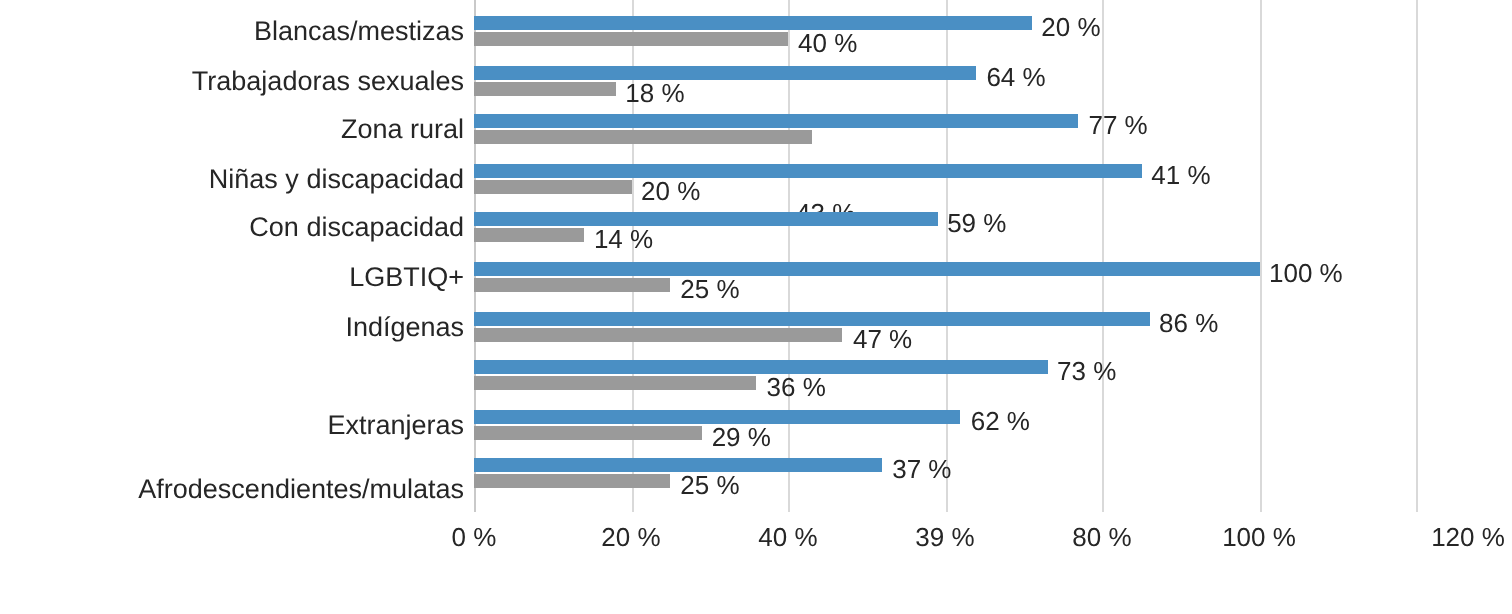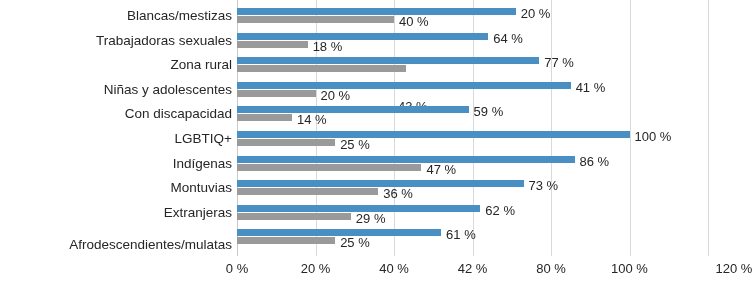--- a/index.html
+++ b/index.html
@@ -108,25 +108,24 @@
 </style>
 </head>
 <body>
 
 <div id="chart-root">
 
   <div id="category-axis">
       <div class="cat-label" style="top: 9px;">Blancas/mestizas</div>
       <div class="cat-label" style="top: 33.6px;">Trabajadoras sexuales</div>
       <div class="cat-label" style="top: 58.2px;">Zona rural</div>
-      <div class="cat-label" style="top: 82.8px;">Niñas y adolescentes</div>
+      <div class="cat-label" style="top: 82.8px;">Niñas y discapacidad</div>
       <div class="cat-label" style="top: 107.4px;">Con discapacidad</div>
       <div class="cat-label" style="top: 132px;">LGBTIQ+</div>
       <div class="cat-label" style="top: 156.6px;">Indígenas</div>
-      <div class="cat-label" style="top: 181.2px;">Montuvias</div>
       <div class="cat-label" style="top: 205.8px;">Extranjeras</div>
       <div class="cat-label" style="top: 238px;">Afrodescendientes/mulatas</div>
     </div>
 
   <div id="plot-area">
       <div class="gridline axis-line" style="left: 0px;"></div>
       <div class="gridline" style="left: 78.5px;"></div>
       <div class="gridline" style="left: 157px;"></div>
       <div class="gridline" style="left: 235.5px;"></div>
       <div class="gridline" style="left: 314px;"></div>
@@ -181,29 +180,29 @@
         <div class="bar-value secondary-value" style="left: 146.3px; text-align: right;">36 %</div>
       </div>
       <div class="bar-row" style="top: 204.8px; width: 471px;">
         <div class="bar primary" style="width: 243.35px; background: rgb(74, 143, 196);"></div>
         <div class="bar-value primary-value" style="left: 248.35px;">62 %</div>
         <div class="bar secondary" style="width: 113.825px; background: rgb(154, 154, 154);"></div>
         <div class="bar-value secondary-value" style="left: 118.825px;">29 %</div>
       </div>
       <div class="bar-row" style="top: 229.4px; width: 471px;">
         <div class="bar primary" style="width: 204.1px; background: rgb(74, 143, 196);"></div>
-        <div class="bar-value primary-value" style="left: 209.1px;">61 %</div>
+        <div class="bar-value primary-value" style="left: 209.1px;">37 %</div>
         <div class="bar secondary" style="width: 98.125px; background: rgb(154, 154, 154);"></div>
         <div class="bar-value secondary-value" style="left: 103.125px;">25 %</div>
       </div>
     </div>
 
   <div id="value-axis">
       <div class="tick-label" style="left: 0px;">0 %</div>
       <div class="tick-label" style="left: 78.5px;">20 %</div>
       <div class="tick-label" style="left: 157px;">40 %</div>
-      <div class="tick-label" style="left: 235.5px;">42 %</div>
+      <div class="tick-label" style="left: 235.5px;">39 %</div>
       <div class="tick-label" style="left: 314px;">80 %</div>
       <div class="tick-label" style="left: 392.5px;">100 %</div>
       <div class="tick-label" style="left: 497px;">120 %</div>
     </div>
 
 </div>
 
 </body></html>

